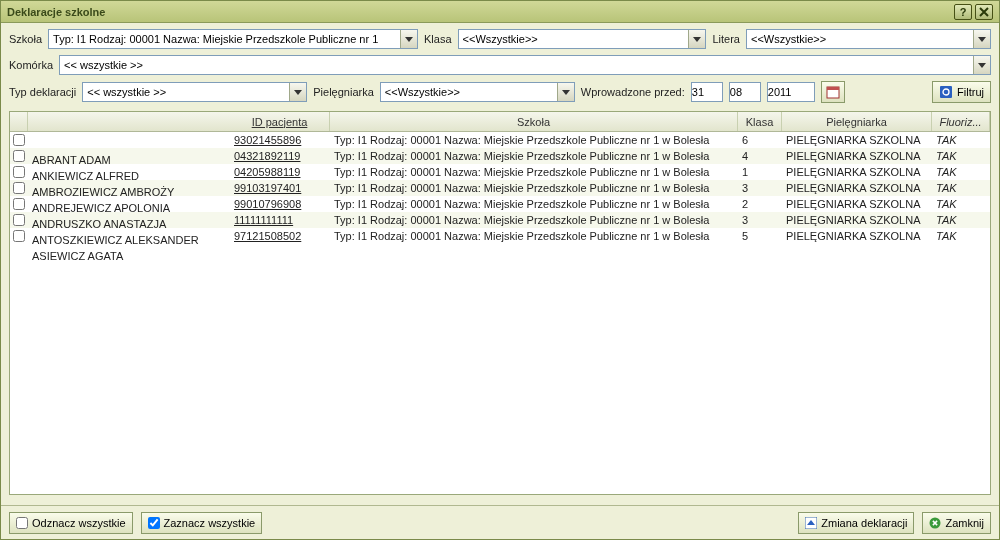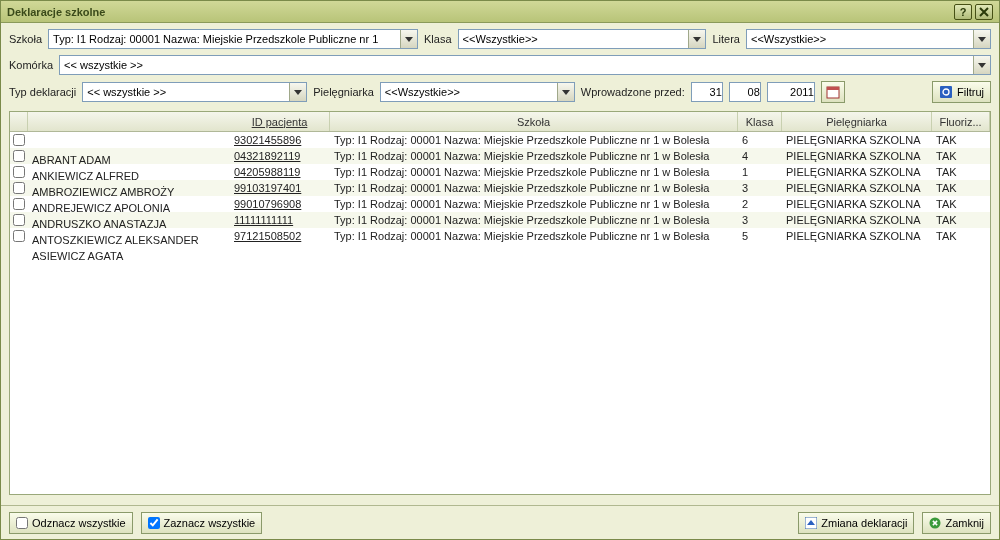--- a/index.html
+++ b/index.html
@@ -70,21 +70,21 @@
   }
   .tri-down {
     width: 0; height: 0;
     border-left: 4px solid transparent;
     border-right: 4px solid transparent;
     border-top: 5px solid #333;
   }
   .dateinput {
     border: 1px solid #7f9db9; background: #fff; height: 20px;
     width: 32px; text-align: center; font-size: 11px;
-    display: flex; align-items: center; justify-content: flex-end;
+    display: flex; align-items: center; justify-content: flex-start;
   }
   .dateyear { width: 48px; }
   .icon-btn {
     height: 22px; border: 1px solid #8a9a6a; border-radius: 0;
     background: linear-gradient(#fafceb,#dde2bf);
     display: flex; align-items: center; gap: 4px; padding: 0 6px;
     cursor: pointer;
   }
   .icon-btn.square { width: 24px; padding: 0; justify-content: center; }
   .cal-icon svg, .filter-icon svg { width: 14px; height: 14px; }
@@ -116,21 +116,21 @@
   .grow .gcell {
     padding: 0 4px;
     overflow: hidden; white-space: nowrap; text-overflow: clip;
   }
   .col-chk { width: 18px; flex: 0 0 18px; display:flex; align-items:center; justify-content:center;}
   .col-pac { width: 202px; flex: 0 0 202px; margin-top: 40px; }
   .col-id  { width: 100px; flex: 0 0 100px; text-decoration: underline; }
   .col-sz  { flex: 1 1 auto; }
   .col-kl  { width: 44px; flex: 0 0 44px; }
   .col-pl  { width: 150px; flex: 0 0 150px; }
-  .col-fl  { width: 58px; flex: 0 0 58px; }
+  .col-fl  { width: 58px; flex: 0 0 58px; font-style: italic; }
   input[type=checkbox] { width: 12px; height: 12px; }
   .footer {
     position: absolute; left:0; right:0; bottom:0;
     height: 34px;
     border-top: 1px solid #b0b890;
     background: #eef0d8;
     display:flex; align-items:center; gap:8px; padding: 0 8px;
   }
   .footer .spacer { flex:1; }
   .icon-up svg, .icon-close svg { width:12px; height:12px; }

